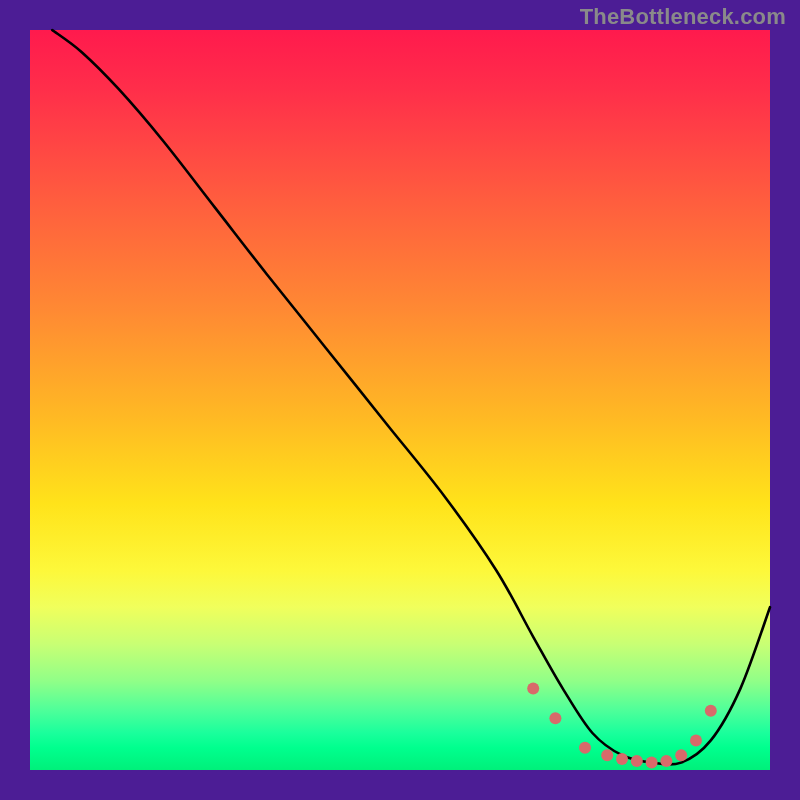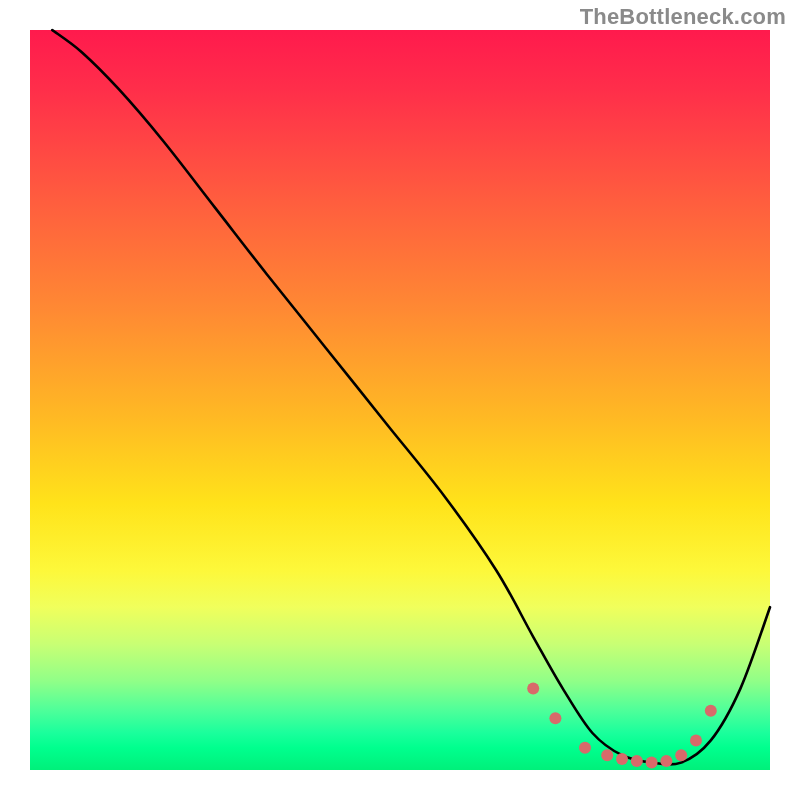--- a/index.html
+++ b/index.html
@@ -7,21 +7,21 @@
     padding: 0;
     width: 800px;
     height: 800px;
     background: #000;
     overflow: hidden;
   }
   .stage {
     position: relative;
     width: 800px;
     height: 800px;
-    background: #ffffff;
+    background: #4c1d95;
     text-align: right;
   }
   .plot-area {
     position: absolute;
     left: 30px;
     top: 30px;
     width: 740px;
     height: 740px;
     
     background: linear-gradient(

